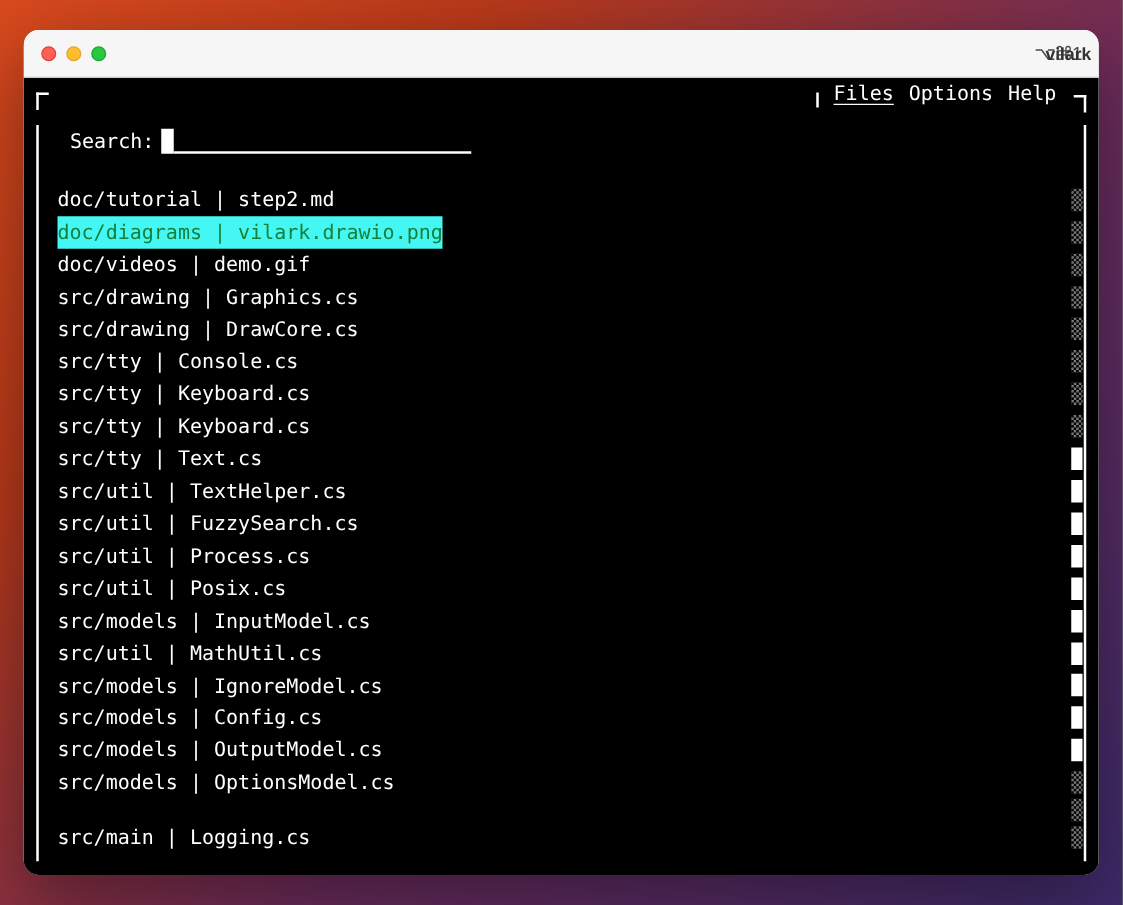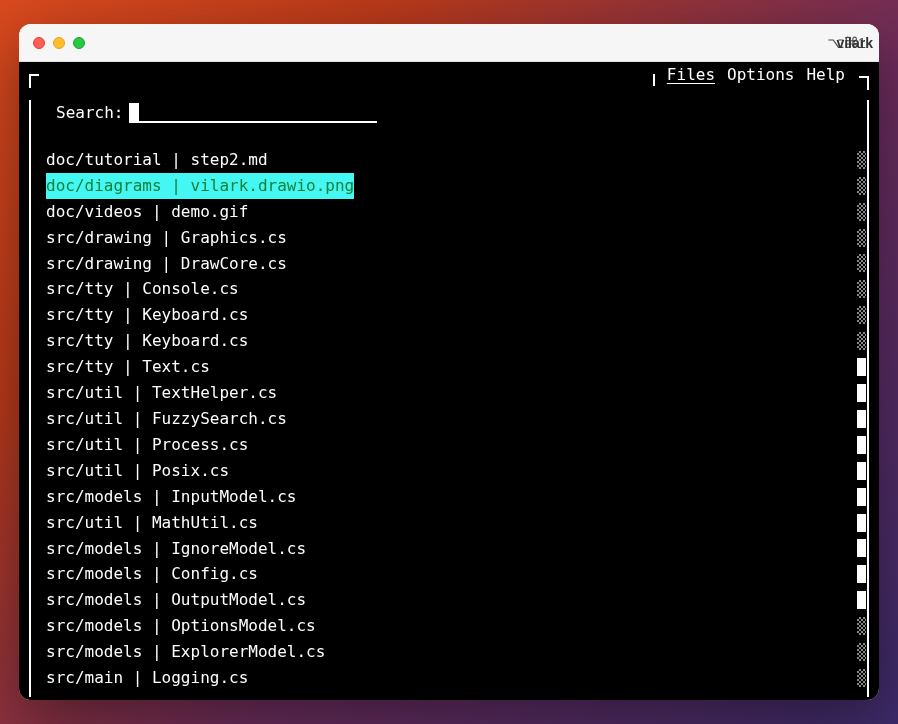--- a/index.html
+++ b/index.html
@@ -270,18 +270,18 @@
           <div class="file-row"><span class="file-text">src/util | TextHelper.cs</span><span class="scroll-marker solid"></span></div>
           <div class="file-row"><span class="file-text">src/util | FuzzySearch.cs</span><span class="scroll-marker solid"></span></div>
           <div class="file-row"><span class="file-text">src/util | Process.cs</span><span class="scroll-marker solid"></span></div>
           <div class="file-row"><span class="file-text">src/util | Posix.cs</span><span class="scroll-marker solid"></span></div>
           <div class="file-row"><span class="file-text">src/models | InputModel.cs</span><span class="scroll-marker solid"></span></div>
           <div class="file-row"><span class="file-text">src/util | MathUtil.cs</span><span class="scroll-marker solid"></span></div>
           <div class="file-row"><span class="file-text">src/models | IgnoreModel.cs</span><span class="scroll-marker solid"></span></div>
           <div class="file-row"><span class="file-text">src/models | Config.cs</span><span class="scroll-marker solid"></span></div>
           <div class="file-row"><span class="file-text">src/models | OutputModel.cs</span><span class="scroll-marker solid"></span></div>
           <div class="file-row"><span class="file-text">src/models | OptionsModel.cs</span><span class="scroll-marker"></span></div>
-          <div class="file-row"><span class="file-text">src/models | ExplorerModel.cs</span><span class="scroll-marker"></span></div>
+          <div class="file-row"><span class="scroll-marker"></span></div>
           <div class="file-row"><span class="file-text">src/main | Logging.cs</span><span class="scroll-marker"></span></div>
         </div>
     </div>
   </div>
 </div>
 
 </body></html>

